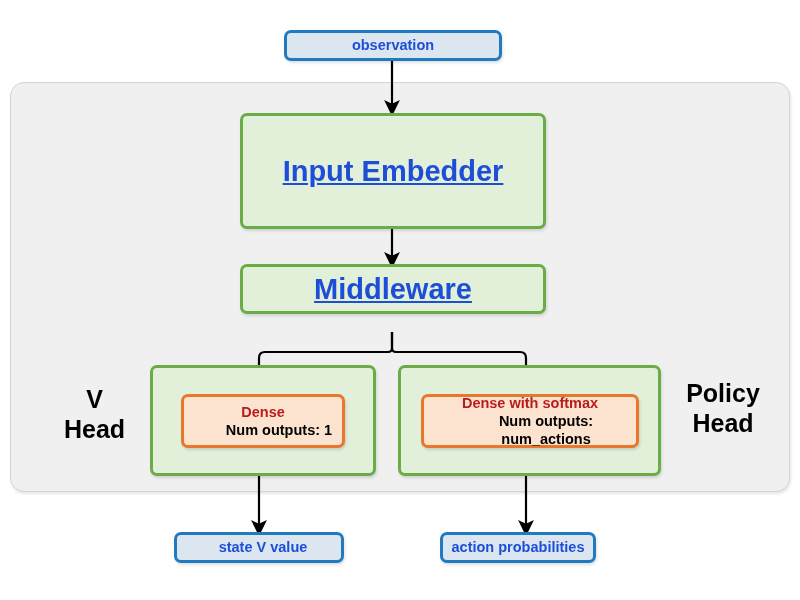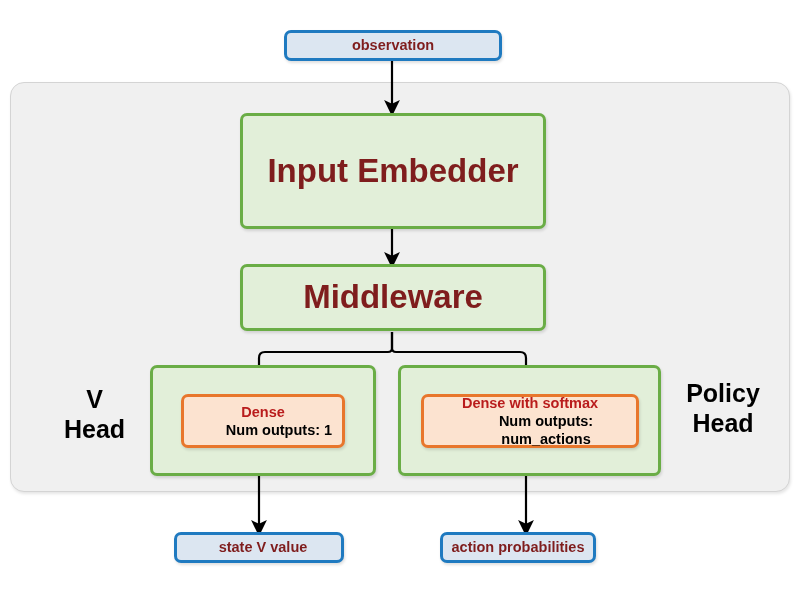--- a/index.html
+++ b/index.html
@@ -31,21 +31,21 @@
 
   
   .node {
     position: absolute;
     box-sizing: border-box;
     display: flex;
     flex-direction: column;
     align-items: center;
     justify-content: center;
     text-align: center;
-    color: #7f1d1d;
+    color: #1d4ed8;
     line-height: 1.18;
   }
 
   
   .outer-container {
     position: absolute;
     left: 10px;
     top: 82px;
     width: 780px;
     height: 410px;
@@ -67,22 +67,23 @@
   }
 
   
   .green-box {
     background: #e2efd9;
     border: 3px solid #6aad46;
     border-radius: 7px;
     box-shadow: 1px 2px 3px rgba(0,0,0,0.13);
   }
   .green-box.big-label {
-    font-size: 33px;
-    font-weight: bold;
+    font-size: 29px;
+    font-weight: bold;
+    text-decoration: underline;
   }
 
   
   .head-box {
     background: #e2efd9;
     border: 3px solid #6aad46;
     border-radius: 7px;
     box-shadow: 1px 2px 3px rgba(0,0,0,0.13);
     display: flex;
     align-items: center;
@@ -154,21 +155,21 @@
   </svg>
 
   <div class="node io-box" style="left:284px; top:30px; width:218px; height:31px;">
     <span>observation</span>
   </div>
 
   <div class="node green-box big-label" style="left:240px; top:113px; width:306px; height:116px;">
     <span>Input Embedder</span>
   </div>
 
-  <div class="node green-box big-label" style="left:240px; top:264px; width:306px; height:67px;">
+  <div class="node green-box big-label" style="left:240px; top:264px; width:306px; height:50px;">
     <span>Middleware</span>
   </div>
 
   <div class="head-box" style="position:absolute; left:150px; top:365px; width:220px; height:105px;">
     <div class="orange-box" style="left:28px; top:26px; width:164px; height:54px;">
       <div class="orange-title">Dense</div>
       <div class="orange-sub">Num outputs: 1</div>
     </div>
   </div>
 

